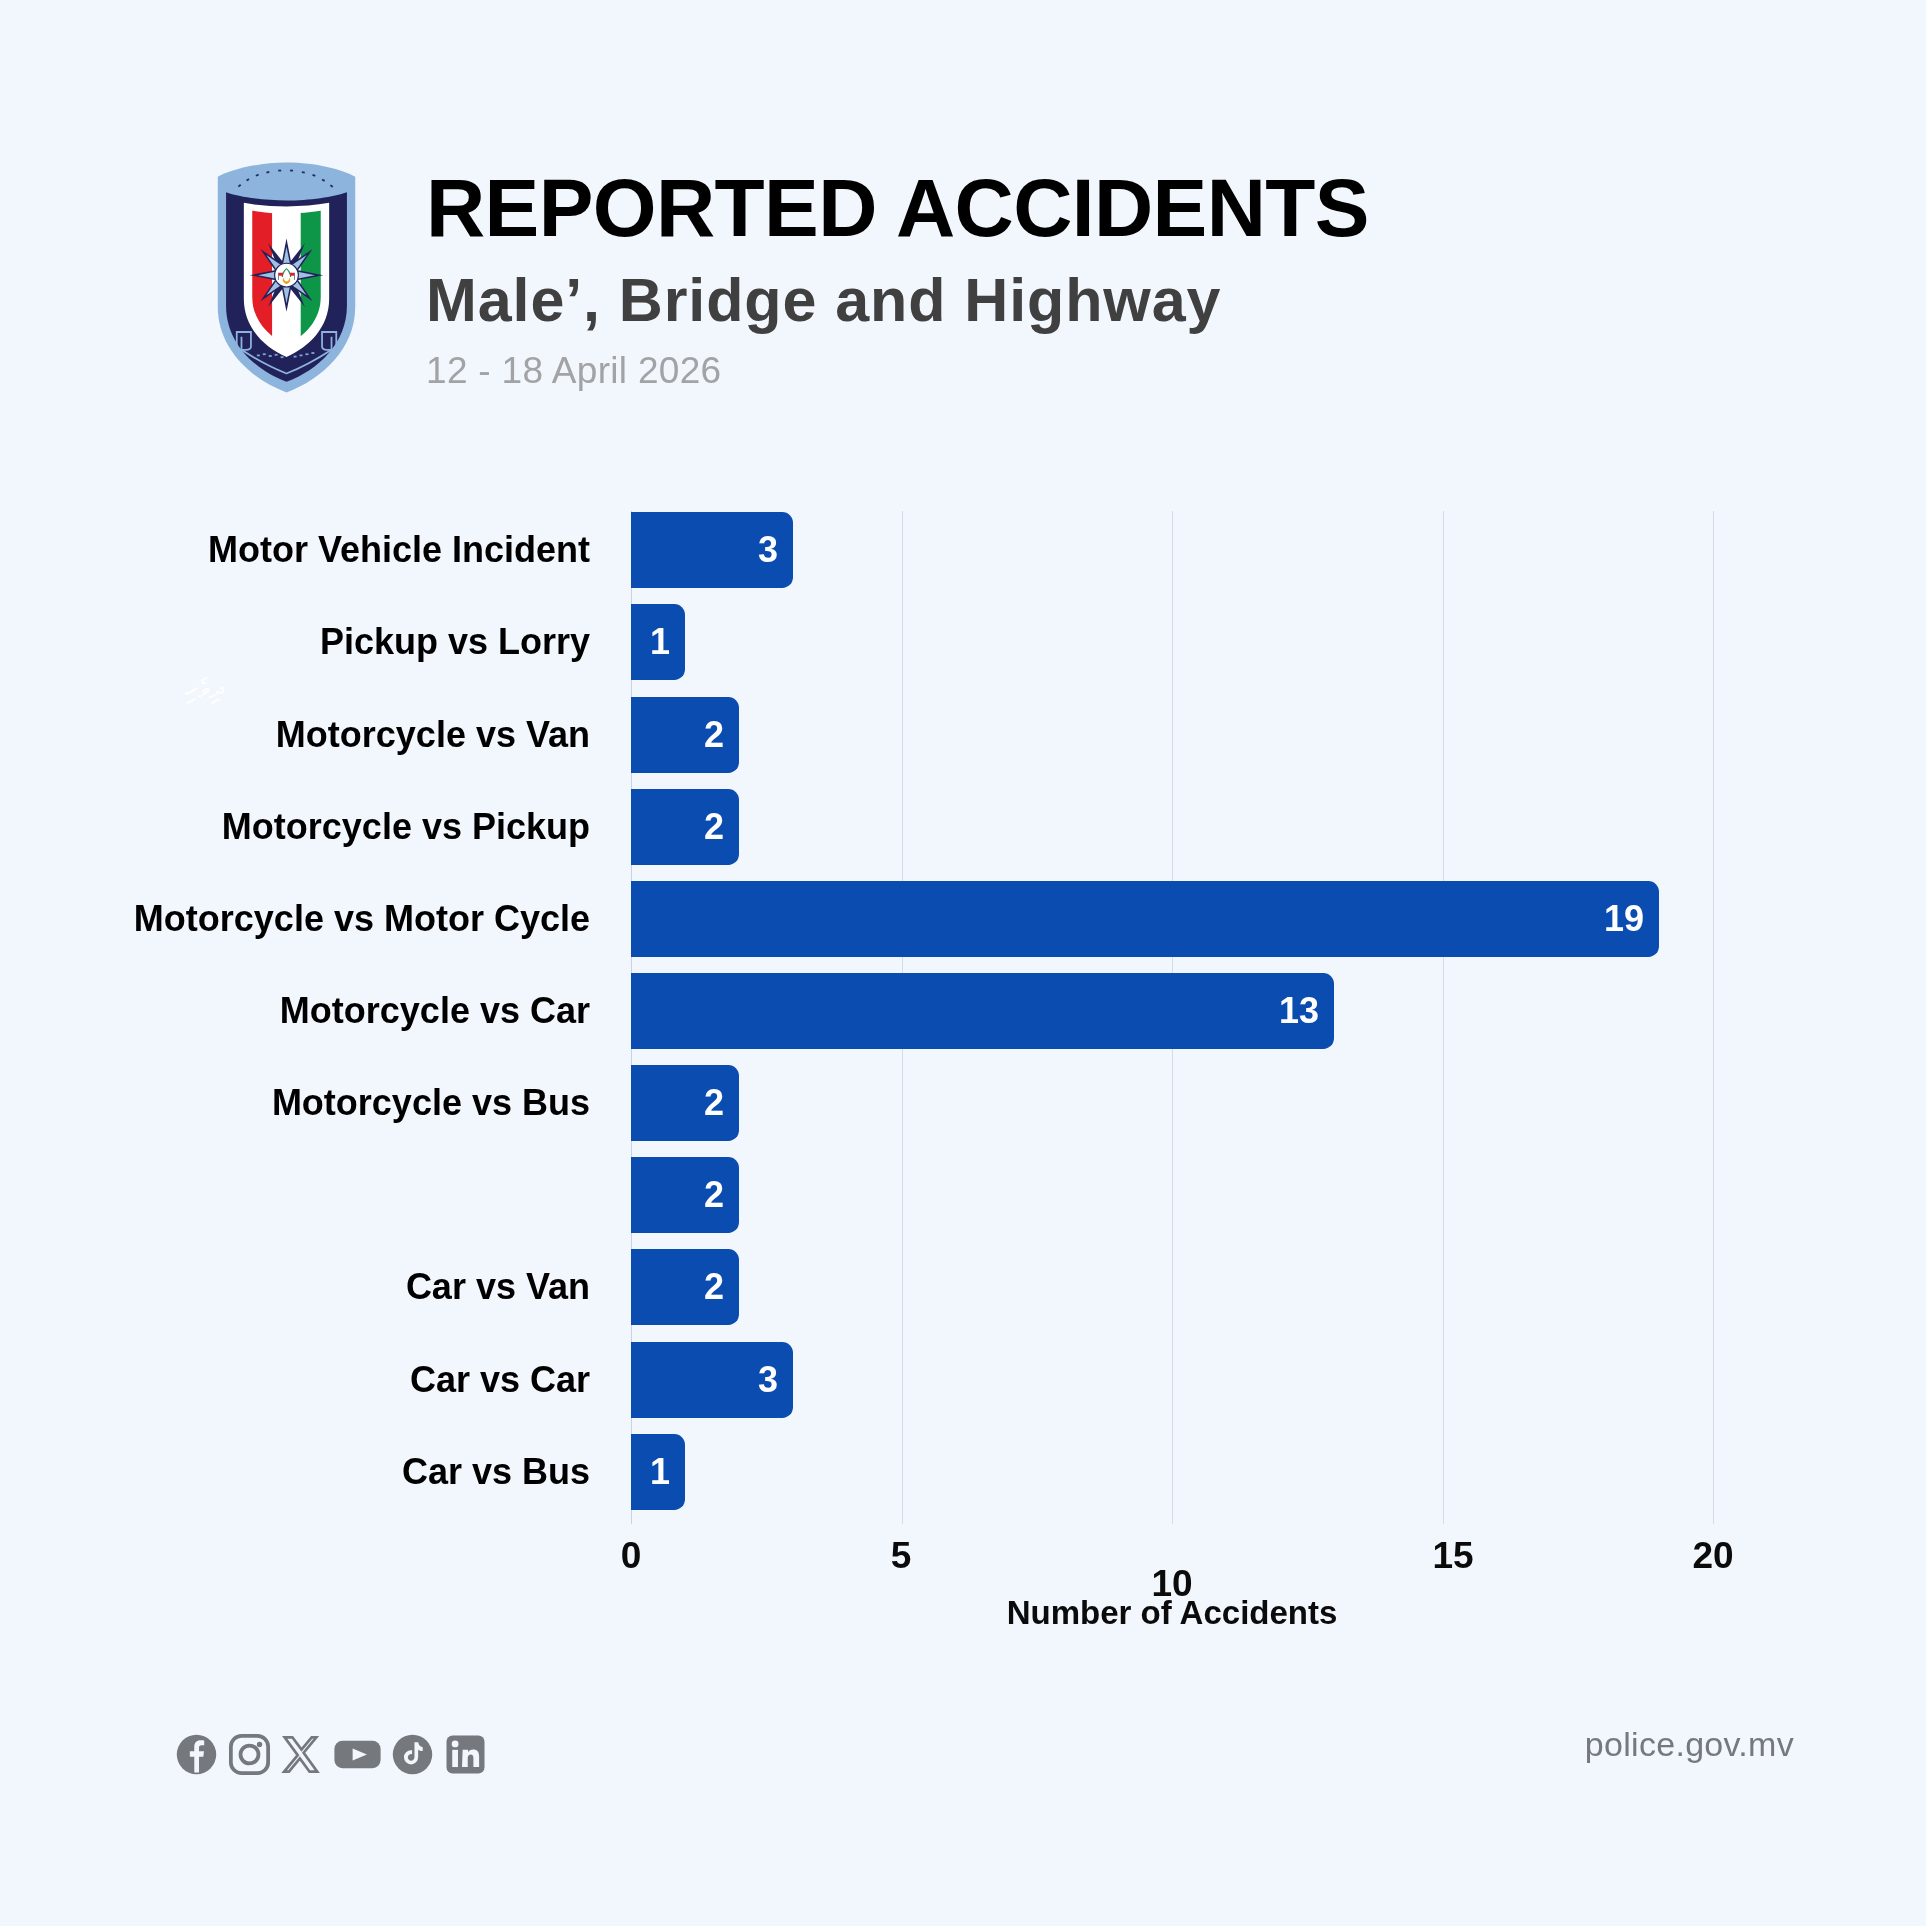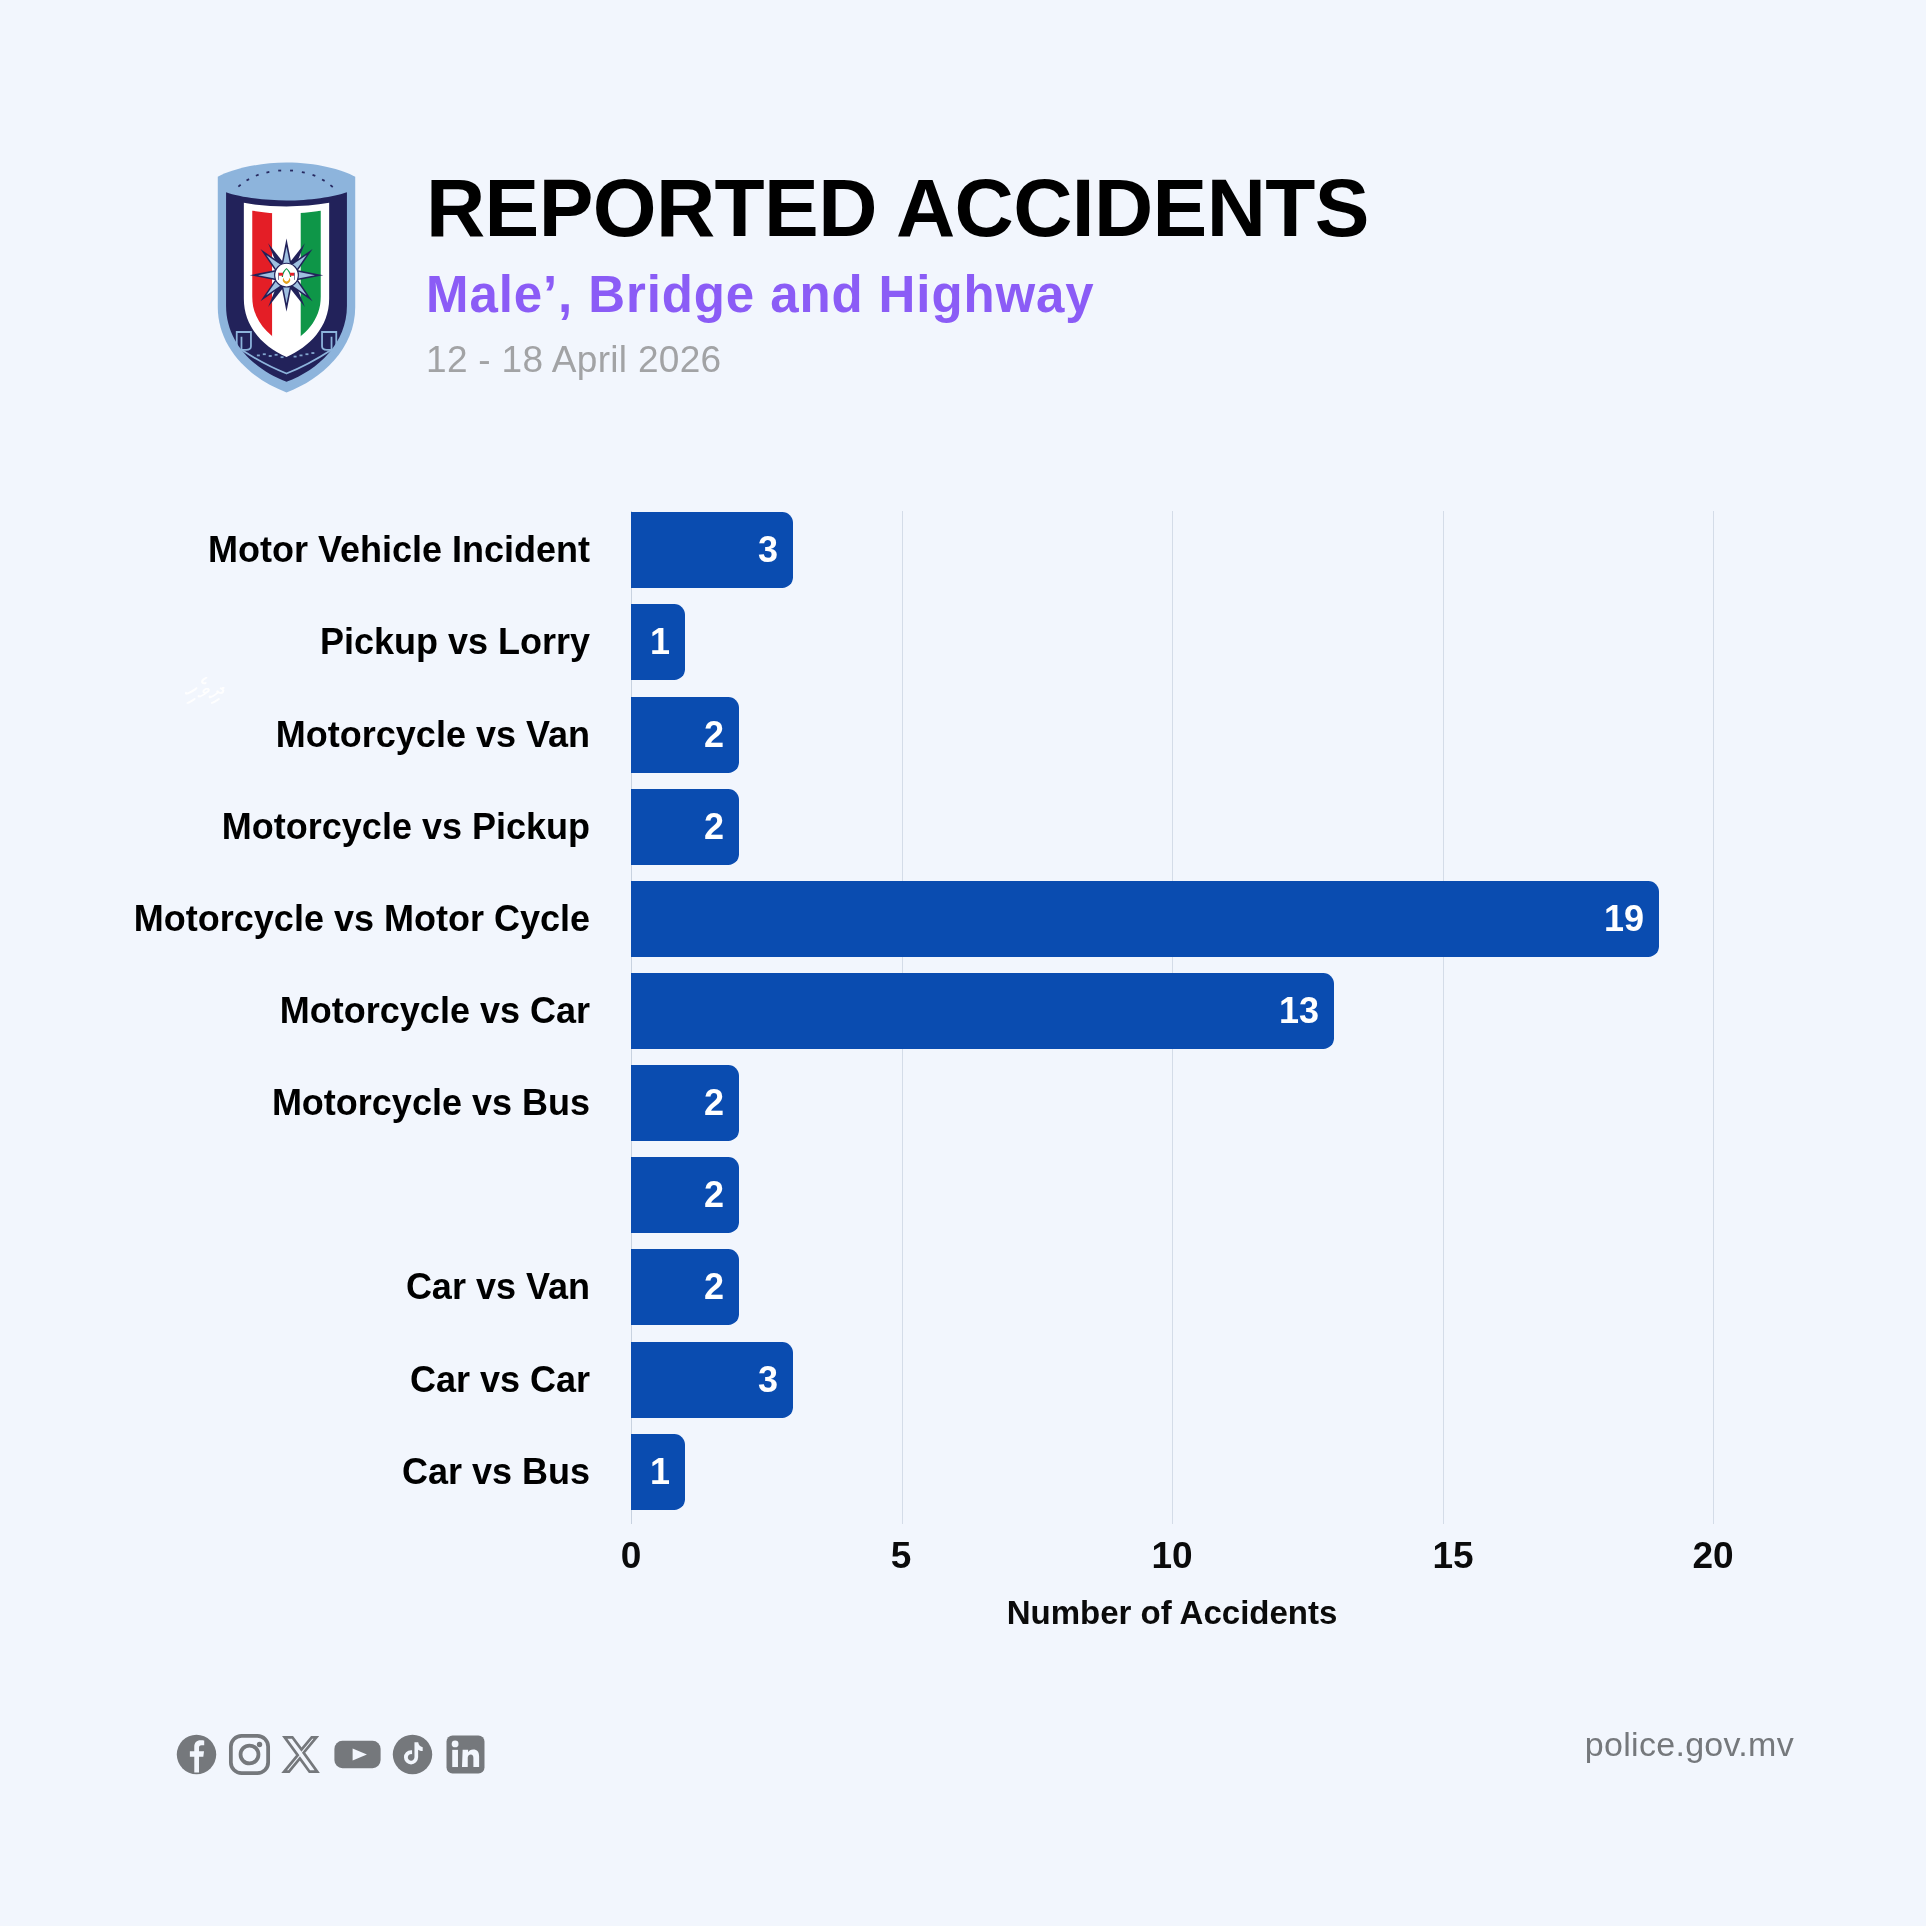--- a/index.html
+++ b/index.html
@@ -42,23 +42,23 @@
     font-size: 82px;
     font-weight: 800;
     letter-spacing: -0.6px;
     color: #000000;
     line-height: 1.02;
     margin: 0;
     white-space: nowrap;
     font-stretch: condensed;
   }
   #sub-title {
-    font-size: 51px;
+    font-size: 61px;
     font-weight: 700;
-    color: #8b5cf6;
+    color: #404040;
     letter-spacing: 0.9px;
     margin: 15.4px 0 0 0;
     white-space: nowrap;
   }
   #date-range {
     font-size: 37px;
     font-weight: 400;
     color: #A2A3A5;
     letter-spacing: 0.3px;
     margin: 15.4px 0 0 0;
@@ -372,21 +372,21 @@
       <div class="cat-label" style="top: 278px;">Motorcycle vs Pickup</div>
       <div class="cat-label" style="top: 462px;">Motorcycle vs Car</div>
       <div class="cat-label" style="top: 554px;">Motorcycle vs Bus</div>
       <div class="cat-label" style="top: 738px;">Car vs Van</div>
       <div class="cat-label" style="top: 831px;">Car vs Car</div>
       <div class="cat-label" style="top: 923px; text-align: right;">Car vs Bus</div>
     </div>
   <div id="x-ticks">
       <div class="x-tick" style="left: 631px;">0</div>
       <div class="x-tick" style="left: 901px;">5</div>
-      <div class="x-tick" style="left: 1172px;">10</div>
+      <div class="x-tick" style="left: 1172px; margin-top: 28px;">10</div>
       <div class="x-tick" style="left: 1442px; margin-left: 11px;">15</div>
       <div class="x-tick" style="left: 1713px;">20</div>
     </div>
   <div id="x-axis-label">Number of Accidents</div>
 
   <div id="watermark">ދިވެހި</div>
 </div>
 
 <div id="footer">
   <div id="social-icons">

